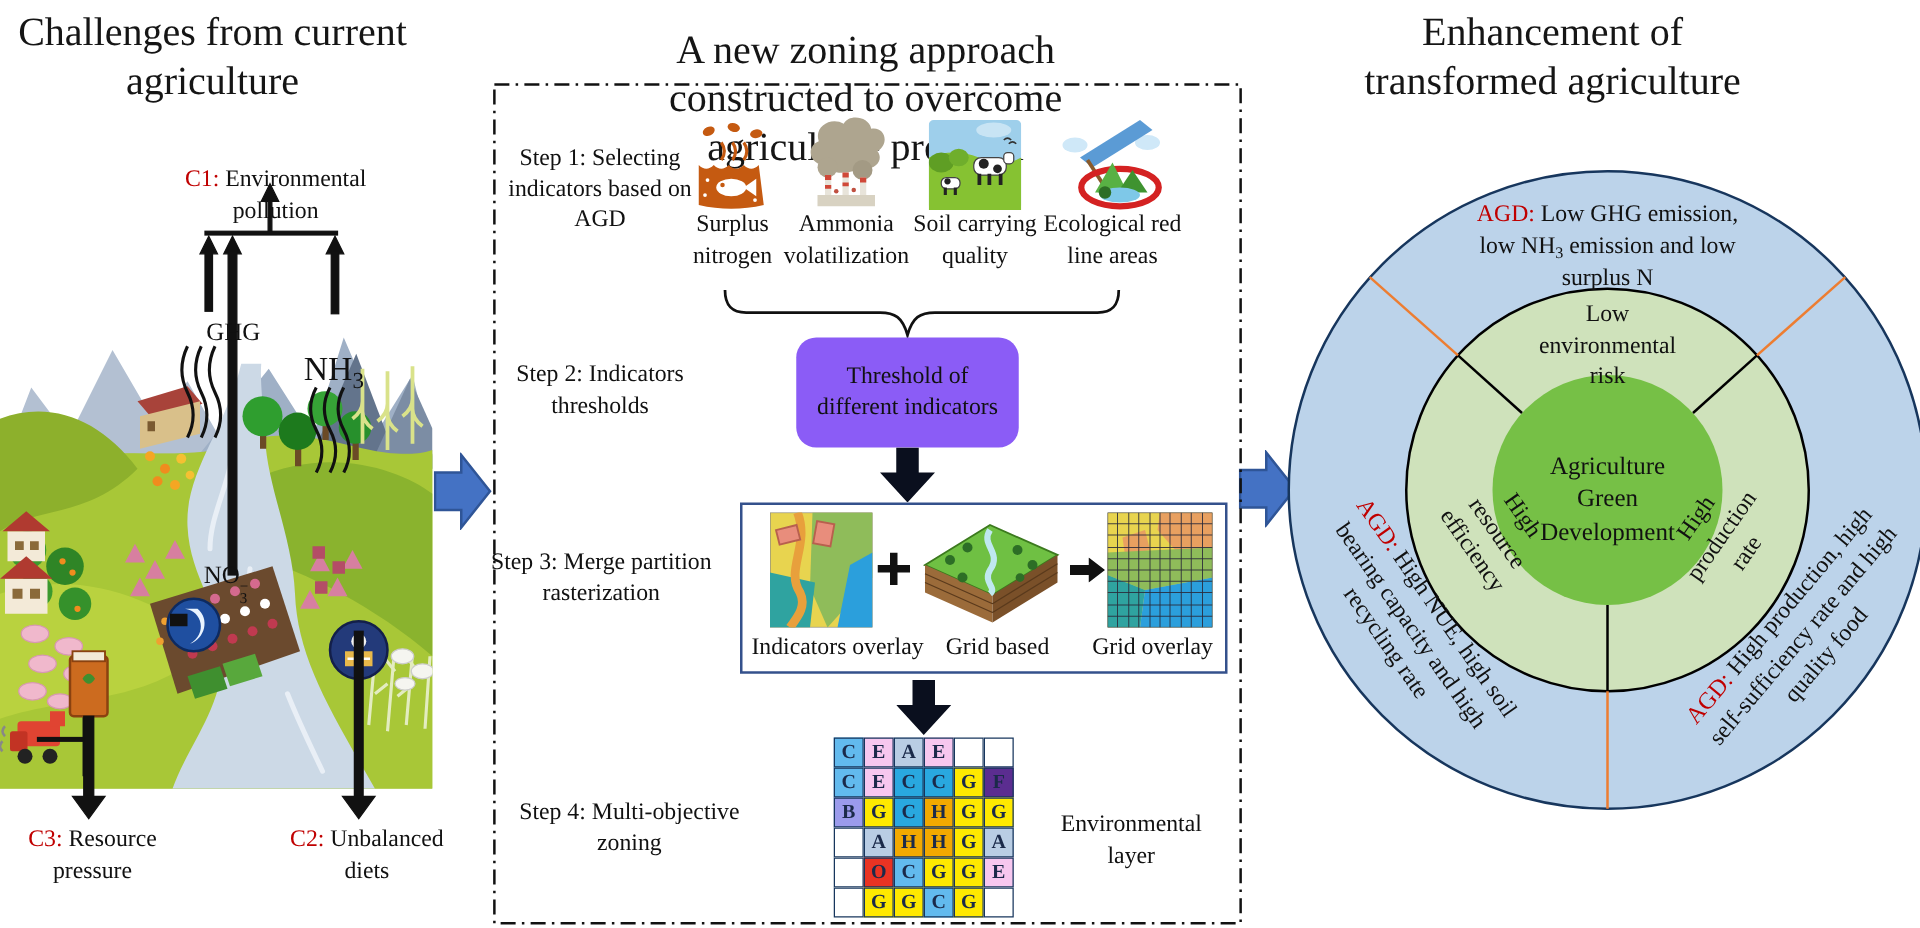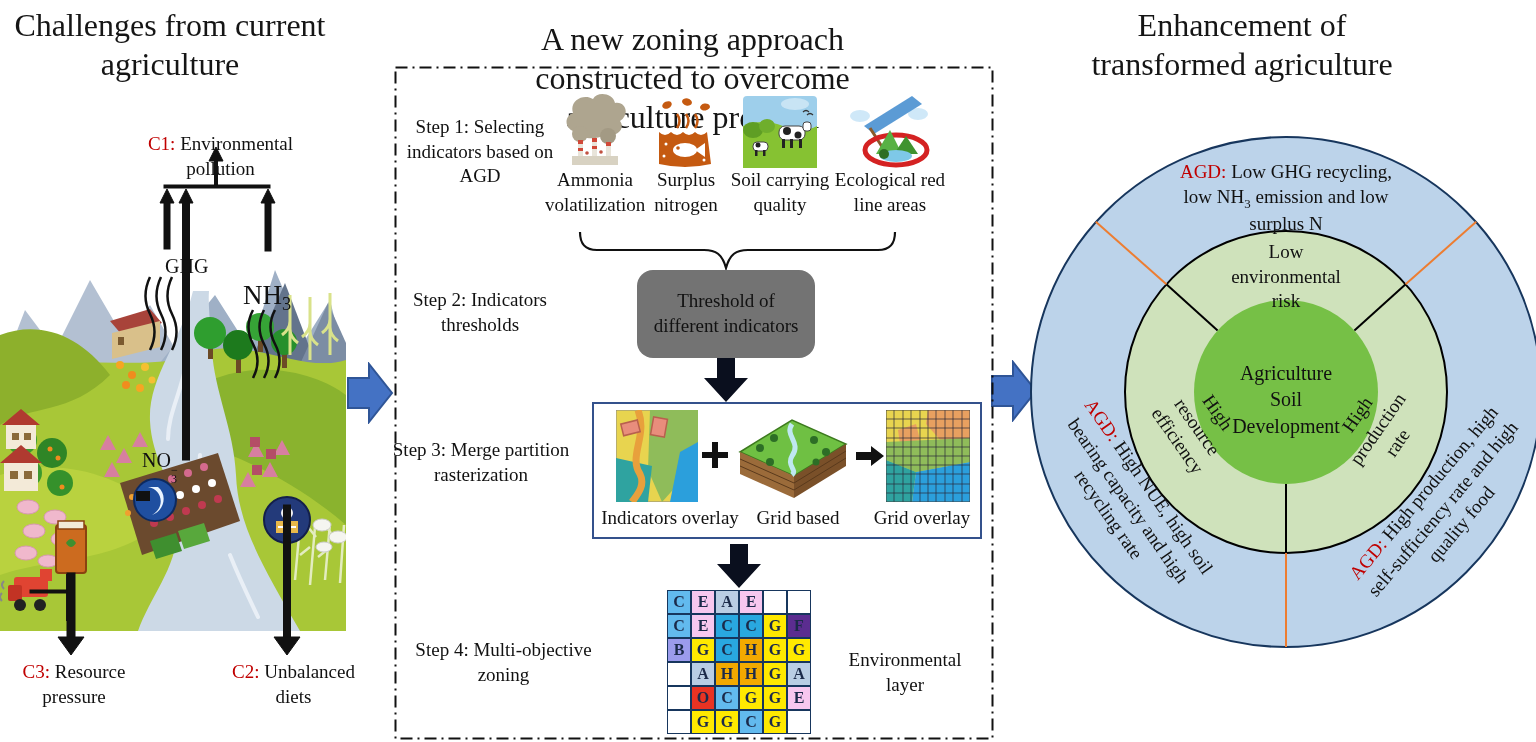--- a/index.html
+++ b/index.html
@@ -228,21 +228,21 @@
   </g>
 </svg>
 
 <div class="abs ctr lbl" style="left:128px;top:92px;width:185px;margin-top:40px;">
   <span class="red">C1:</span><span> Environmental pollution</span>
 </div>
 <div class="abs lbl" style="left:133px;top:253px;font-size:20px;margin-left:32px;">GHG</div>
 <div class="abs lbl" style="left:243px;top:278px;font-size:27px;">
   <span>NH</span><sub>3</sub>
 </div>
-<div class="abs lbl" style="left:142px;top:447px;font-size:20px;">
+<div class="abs lbl" style="left:163px;top:447px;font-size:20px;">
   <span>NO</span><span class="stack">
       <span>−</span>
       <span>3</span>
     </span>
 </div>
 <div class="abs ctr lbl" style="left:0;top:660px;width:148px;">
   <span class="red">C3:</span><span> Resource pressure</span>
 </div>
 <div class="abs ctr lbl" style="left:216px;top:660px;width:155px;">
   <span class="red">C2:</span><span> Unbalanced diets</span>
@@ -258,20 +258,42 @@
 
 <div class="abs ctr title" style="left:470px;top:6px;width:445px;margin-top:14px;">A new zoning approach constructed to overcome agriculture problem</div>
 
 <svg class="abs" style="left:394px;top:66px;" width="600" height="674">
   <rect x="1.5" y="1.5" width="597" height="671" fill="none" stroke="#111" stroke-width="2" stroke-dasharray="12 5 2 5"></rect>
 </svg>
 
 <div class="abs ctr lbl" style="left:398px;top:115px;width:164px;">Step 1: Selecting indicators based on AGD</div>
 
 <div class="abs" style="left:545px;top:84px;width:402px;display:flex;">
+  <div class="icon-col" style="width:82px;">
+    <div class="icon-box">
+      <svg width="62" height="70" viewBox="0 0 62 70">
+        <ellipse cx="12" cy="7" rx="5" ry="3.5" fill="#c55a11" transform="rotate(-25 12 7)"></ellipse>
+        <ellipse cx="32" cy="4" rx="5" ry="3.5" fill="#c55a11" transform="rotate(15 32 4)"></ellipse>
+        <ellipse cx="50" cy="9" rx="5" ry="3.5" fill="#c55a11" transform="rotate(-10 50 9)"></ellipse>
+        <g stroke="#c55a11" stroke-width="2.5" fill="none">
+          <path d="M22,30 q5,-7 0,-14"></path>
+            <path d="M31,30 q5,-7 0,-14"></path>
+            <path d="M40,30 q5,-7 0,-14"></path>
+        </g>
+        <path d="M4,34 q6,6 12,0 q6,6 12,0 q6,6 12,0 q6,6 12,0 L56,66 q-26,6 -52,0 Z" fill="#c55a11"></path>
+        <ellipse cx="30" cy="52" rx="12" ry="7" fill="#ffffff"></ellipse>
+        <polygon points="40,52 50,45 50,59" fill="#ffffff"></polygon>
+        <circle cx="23" cy="50" r="1.8" fill="#c55a11"></circle>
+        <circle cx="11" cy="46" r="1.5" fill="#fff"></circle>
+          <circle cx="9" cy="58" r="1.5" fill="#fff"></circle>
+          <circle cx="49" cy="62" r="1.5" fill="#fff"></circle>
+      </svg>
+    </div>
+    <div class="ctr lbl" style="width:82px;">Surplus nitrogen</div>
+  </div>
   <div class="icon-col" style="width:100px;">
     <div class="icon-box">
       <svg width="66" height="78" viewBox="0 0 66 78">
         <path d="M14,42 C3,40 1,27 11,23 C7,11 21,3 31,9 C35,1 51,3 53,13 C64,11 68,25 58,31 C64,39 54,48 44,44 C36,50 20,50 14,42 Z" fill="#aea58f"></path>
         <circle cx="18" cy="44" r="8" fill="#aea58f"></circle>
           <circle cx="46" cy="46" r="8" fill="#a39a84"></circle>
         <g>
           <rect x="16" y="50" width="5" height="18" fill="#e8e4da"></rect>
             <rect x="16" y="50" width="5" height="4" fill="#d04838"></rect>
             <rect x="16" y="58" width="5" height="3" fill="#d04838"></rect>
@@ -280,42 +302,20 @@
             <rect x="30" y="56" width="5" height="3" fill="#d04838"></rect>
           <rect x="44" y="52" width="5" height="16" fill="#e8e4da"></rect>
             <rect x="44" y="52" width="5" height="4" fill="#d04838"></rect>
         </g>
         <rect x="10" y="66" width="46" height="9" fill="#d8d2c2"></rect>
         <circle cx="25" cy="63" r="1.8" fill="#c05040"></circle>
           <circle cx="39" cy="62" r="1.8" fill="#c05040"></circle>
       </svg>
     </div>
     <div class="ctr lbl" style="width:100px;">Ammonia volatilization</div>
-  </div>
-  <div class="icon-col" style="width:82px;">
-    <div class="icon-box">
-      <svg width="62" height="70" viewBox="0 0 62 70">
-        <ellipse cx="12" cy="7" rx="5" ry="3.5" fill="#c55a11" transform="rotate(-25 12 7)"></ellipse>
-        <ellipse cx="32" cy="4" rx="5" ry="3.5" fill="#c55a11" transform="rotate(15 32 4)"></ellipse>
-        <ellipse cx="50" cy="9" rx="5" ry="3.5" fill="#c55a11" transform="rotate(-10 50 9)"></ellipse>
-        <g stroke="#c55a11" stroke-width="2.5" fill="none">
-          <path d="M22,30 q5,-7 0,-14"></path>
-            <path d="M31,30 q5,-7 0,-14"></path>
-            <path d="M40,30 q5,-7 0,-14"></path>
-        </g>
-        <path d="M4,34 q6,6 12,0 q6,6 12,0 q6,6 12,0 q6,6 12,0 L56,66 q-26,6 -52,0 Z" fill="#c55a11"></path>
-        <ellipse cx="30" cy="52" rx="12" ry="7" fill="#ffffff"></ellipse>
-        <polygon points="40,52 50,45 50,59" fill="#ffffff"></polygon>
-        <circle cx="23" cy="50" r="1.8" fill="#c55a11"></circle>
-        <circle cx="11" cy="46" r="1.5" fill="#fff"></circle>
-          <circle cx="9" cy="58" r="1.5" fill="#fff"></circle>
-          <circle cx="49" cy="62" r="1.5" fill="#fff"></circle>
-      </svg>
-    </div>
-    <div class="ctr lbl" style="width:82px;">Surplus nitrogen</div>
   </div>
   <div class="icon-col" style="width:106px;">
     <div class="icon-box">
       <svg width="74" height="72" viewBox="0 0 74 72">
         <rect x="0" y="0" width="74" height="72" rx="4" fill="#9ecfeb"></rect>
         <ellipse cx="52" cy="8" rx="14" ry="6" fill="#c8e4f4"></ellipse>
         <path d="M0,30 Q20,22 40,30 T74,30 L74,72 L0,72 Z" fill="#86c232"></path>
         <ellipse cx="10" cy="34" rx="10" ry="8" fill="#5f9e24"></ellipse>
         <ellipse cx="24" cy="30" rx="8" ry="7" fill="#6fae2c"></ellipse>
         <path d="M60,16 q3,-3 6,0 M64,19 q3,-3 6,0" stroke="#333" stroke-width="1.2" fill="none"></path>
@@ -355,21 +355,21 @@
     </div>
     <div class="ctr lbl" style="width:114px;">Ecological red line areas</div>
   </div>
 </div>
 
 <svg class="abs" style="left:560px;top:226px;" width="345" height="50" viewBox="0 0 345 50">
   <path d="M20,6 C20,18 25,24 37,24 L144,24 C156,24 162,28 166,42 C170,28 176,24 188,24 L318,24 C330,24 335,18 335,6" fill="none" stroke="#111" stroke-width="2.2"></path>
 </svg>
 
 <div class="abs ctr lbl" style="left:398px;top:288px;width:164px;">Step 2: Indicators thresholds</div>
-<div class="abs ctr lbl" style="left:637px;top:270px;width:178px;height:88px;background:#737373;border-radius:16px;display:flex;align-items:center;justify-content:center;padding:0 8px;box-sizing:border-box;">
+<div class="abs ctr lbl" style="left:637px;top:270px;width:178px;height:88px;background:#8b5cf6;border-radius:16px;display:flex;align-items:center;justify-content:center;padding:0 8px;box-sizing:border-box;">
   <span>Threshold of different indicators</span>
 </div>
 
 <svg class="abs" style="left:704px;top:358px;" width="44" height="44" viewBox="0 0 44 44">
   <polygon points="13,0 31,0 31,20 44,20 22,44 0,20 13,20" fill="#0a0f1e"></polygon>
 </svg>
 
 <div class="abs ctr lbl" style="left:390px;top:438px;width:182px;">Step 3: Merge partition rasterization</div>
 <div class="abs" style="left:592px;top:402px;width:390px;height:137px;border:2.5px solid #34518c;box-sizing:border-box;background:#fff;"></div>
 
@@ -482,34 +482,34 @@
   </g>
 
   <g stroke="#ed7d31" stroke-width="2">
     <line x1="377.6" y1="152.3" x2="448.2" y2="89.7"></line>
     <line x1="138.4" y1="152.3" x2="67.8" y2="89.7"></line>
     <line x1="258" y1="421" x2="258" y2="515"></line>
   </g>
 </svg>
 
 <div class="abs ctr ring-lbl" style="left:1136px;top:160px;width:300px;">
-  <div><span class="red">AGD:</span><span> Low GHG recycling,</span></div>
+  <div><span class="red">AGD:</span><span> Low GHG emission,</span></div>
   <div><span>low NH</span><sub>3</sub><span> emission and low</span></div>
   <div>surplus N</div>
 </div>
 
 <div class="abs ctr ring-lbl" style="left:1216px;top:240px;width:140px;">
   <div>Low</div>
   <div>environmental</div>
   <div>risk</div>
 </div>
 
 <div class="abs ctr" style="left:1206px;top:360px;width:160px;font-size:20px;line-height:1.32;">
   <div>Agriculture</div>
-  <div>Soil</div>
+  <div>Green</div>
   <div>Development</div>
 </div>
 
 <div class="abs ctr ring-lbl rot" style="left:1127px;top:390px;width:140px;transform:rotate(55deg);">
   <div>High</div>
   <div>resource</div>
   <div>efficiency</div>
 </div>
 
 <div class="abs ctr ring-lbl rot" style="left:1308px;top:392px;width:140px;transform:rotate(-55deg);">

